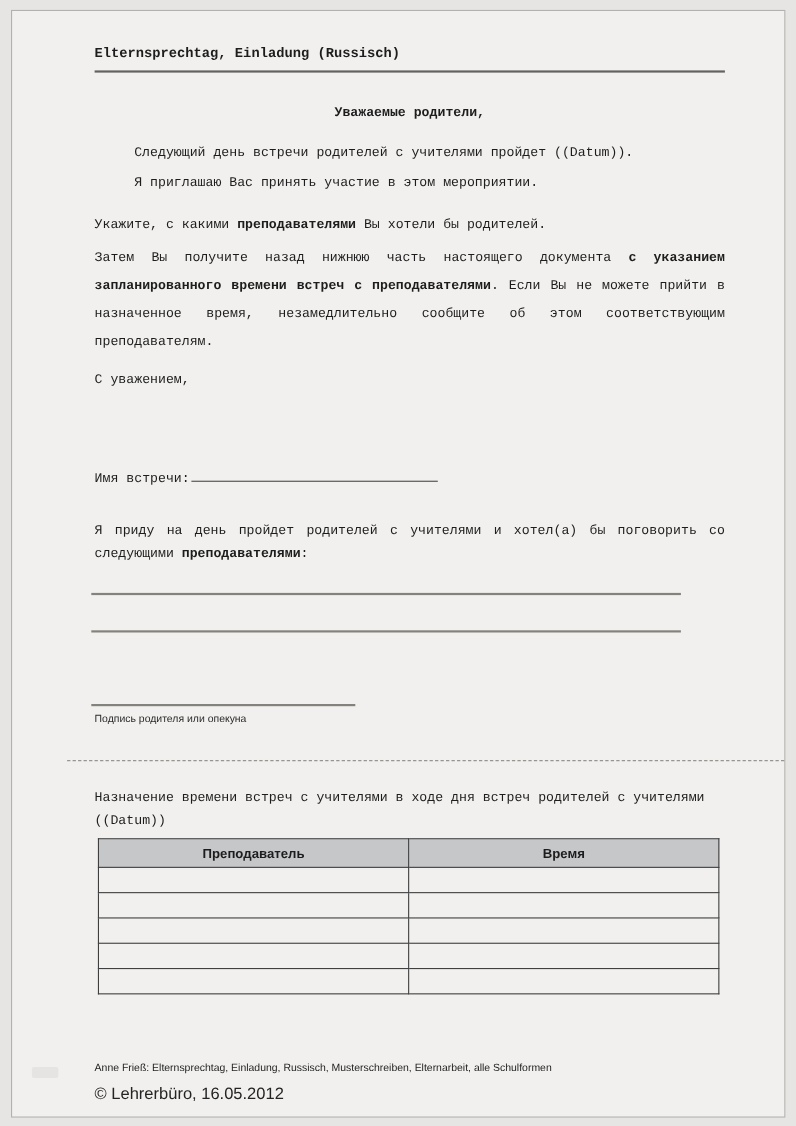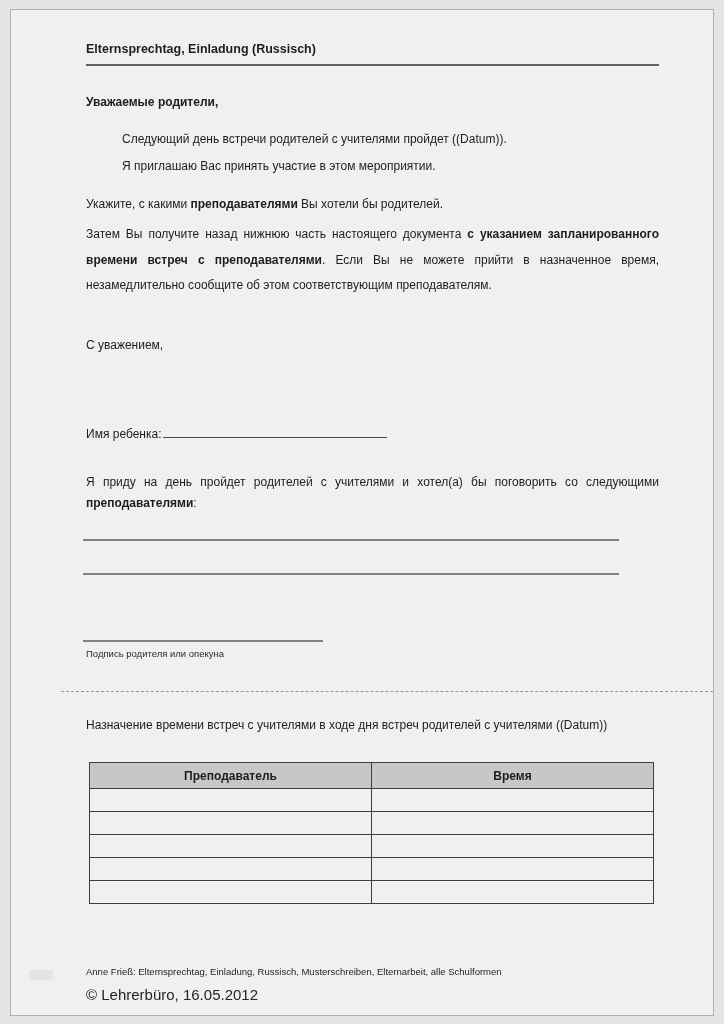--- a/index.html
+++ b/index.html
@@ -9,26 +9,26 @@
     font-family:"Liberation Sans", sans-serif;
     color:#1d1d1d;
     -webkit-font-smoothing:antialiased;
   }
   .page{
     position:absolute;left:10px;top:9px;width:704px;height:1007px;
     background:#f1f0ee;
     border:1px solid #b3b1ae;
     box-sizing:border-box;
   }
-  .blk{position:absolute;left:75px;width:573px;font-size:12px;line-height:15px;}
+  .blk{position:absolute;left:75px;width:573px;font-size:12px;line-height:15px;font-family:Liberation Mono, monospace;}
   .doc-title{
     top:32px;font-weight:bold;font-size:12.5px;
     border-bottom:2px solid #626262;padding-bottom:7px;
   }
-  .salutation{top:85px;font-weight:bold;}
+  .salutation{top:85px;font-weight:bold;text-align:center;}
   .intro{top:116px;line-height:27px;margin-left:36px;}
   .ask{top:187px;}
   .info{top:212px;line-height:25.6px;text-align:justify;}
   .closing{top:328px;}
   .child-name{top:415px;}
   .write-inline{
     display:inline-block;width:224px;height:12px;
     border-bottom:1.5px solid #4a4a4a;margin-left:2px;
   }
   .reply{top:462px;line-height:21px;text-align:justify;}
@@ -73,21 +73,21 @@
     <div>Я приглашаю Вас принять участие в этом мероприятии.</div>
   </div>
 
   <div class="blk ask"><span>Укажите, с какими </span><span style="font-weight: bold;">преподавателями</span><span> Вы хотели бы родителей.</span></div>
 
   <div class="blk closing">С уважением,</div>
 
   <div class="blk info"><span>Затем Вы получите назад нижнюю часть настоящего документа </span><span style="font-weight: bold;">с указанием запланированного времени встреч с преподавателями</span><span>. Если Вы не можете прийти в назначенное время, незамедлительно сообщите об этом соответствующим преподавателям.</span></div>
 
   <div class="blk child-name">
-    <span>Имя ребенка:</span><span class="write-inline"></span>
+    <span>Имя встречи:</span><span class="write-inline"></span>
   </div>
 
   <div class="blk reply"><span>Я приду на день пройдет родителей с учителями и хотел(а) бы поговорить со следующими </span><span style="font-weight: bold;">преподавателями</span><span>:</span></div>
 
   <div class="wline wline1"></div>
   <div class="wline wline2"></div>
 
   <div class="sigline"></div>
   <div class="sigcaption">Подпись родителя или опекуна</div>
 

